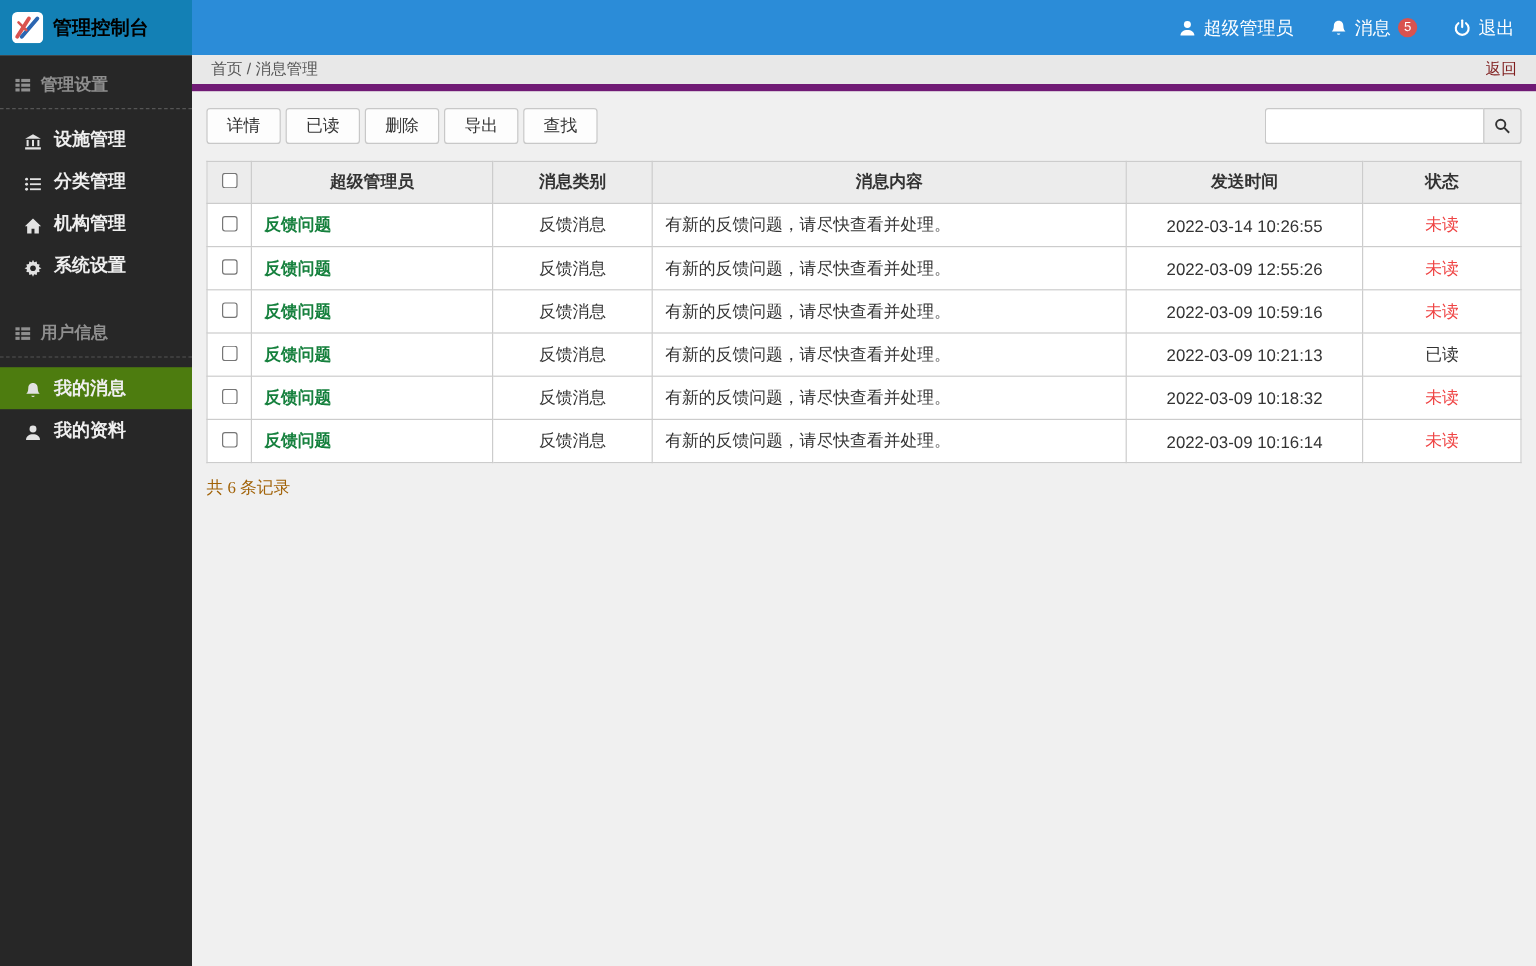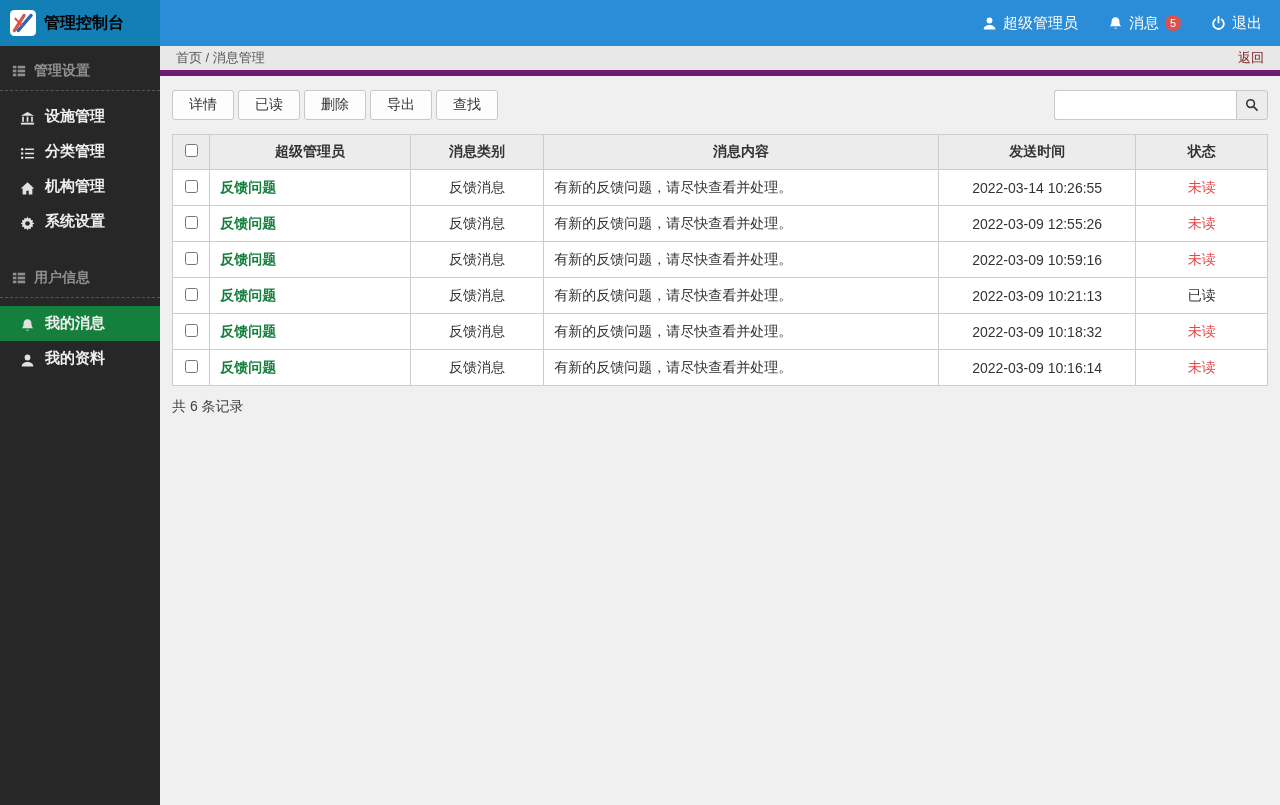--- a/index.html
+++ b/index.html
@@ -34,21 +34,21 @@
   .section-title {
     display:flex; align-items:center; gap:8px; color:#8f8f8f;
     font-size:14px; font-weight:bold; padding:16px 12px 10px 12px;
     border-bottom:1px dashed #555; margin-bottom:8px;
   }
   .section-title .icon { width:14px; height:14px; color:#8f8f8f; }
   .menu-item {
     display:flex; align-items:flex-end; gap:10px; color:#efefef;
     font-size:15px; font-weight:600; padding:8px 12px 8px 20px; cursor:pointer;
   }
-  .menu-item.active { background:#15803d; }
+  .menu-item.active { background:#4d7c0f; }
   .micon { width:15px; height:15px; color:#e2e2e2; flex:0 0 15px; }
 
   
   .main { flex:1; display:flex; flex-direction:column; background:#f0f0f0; min-width:0; }
   .breadcrumb-bar {
     height:30px; background:#e8e8e8; border-bottom:6px solid #701a75;
     display:flex; align-items:center; justify-content:space-between;
     padding:0 16px; font-size:13px; color:#555;
   }
   .back-link { color:#7f1d1d; text-decoration:none; cursor:pointer; }
@@ -86,21 +86,21 @@
   col.c-content { width:393px; }
   col.c-time  { width:197px; }
   col.c-status{ width:131px; }
   td.center, th.center { text-align:center; padding:0 4px; }
   .msg-link { color:#15803d; font-weight:bold; text-decoration:none; cursor:pointer; }
   td.status { text-align:center; }
   td.status.unread { color:#ef4444; }
   td.status.read { color:#333; }
   input[type=checkbox] { width:13px; height:13px; cursor:pointer; }
 
-  .total-line { margin-top:12px; font-size:14px; color:#404040; }
+  .total-line { margin-top:12px; font-size:14px; color:#a16207;font-family:Liberation Serif, serif; }
 </style>
 </head>
 <body>
 
 <div class="topbar">
   <div class="brand">
     <span class="logo">
       <svg viewBox="0 0 24 24" width="26" height="26">
         <rect x="0" y="0" width="24" height="24" rx="4" fill="#ffffff"></rect>
         <path d="M4 19 L13 5" stroke="#d9534f" stroke-width="3" stroke-linecap="round" fill="none"></path>

